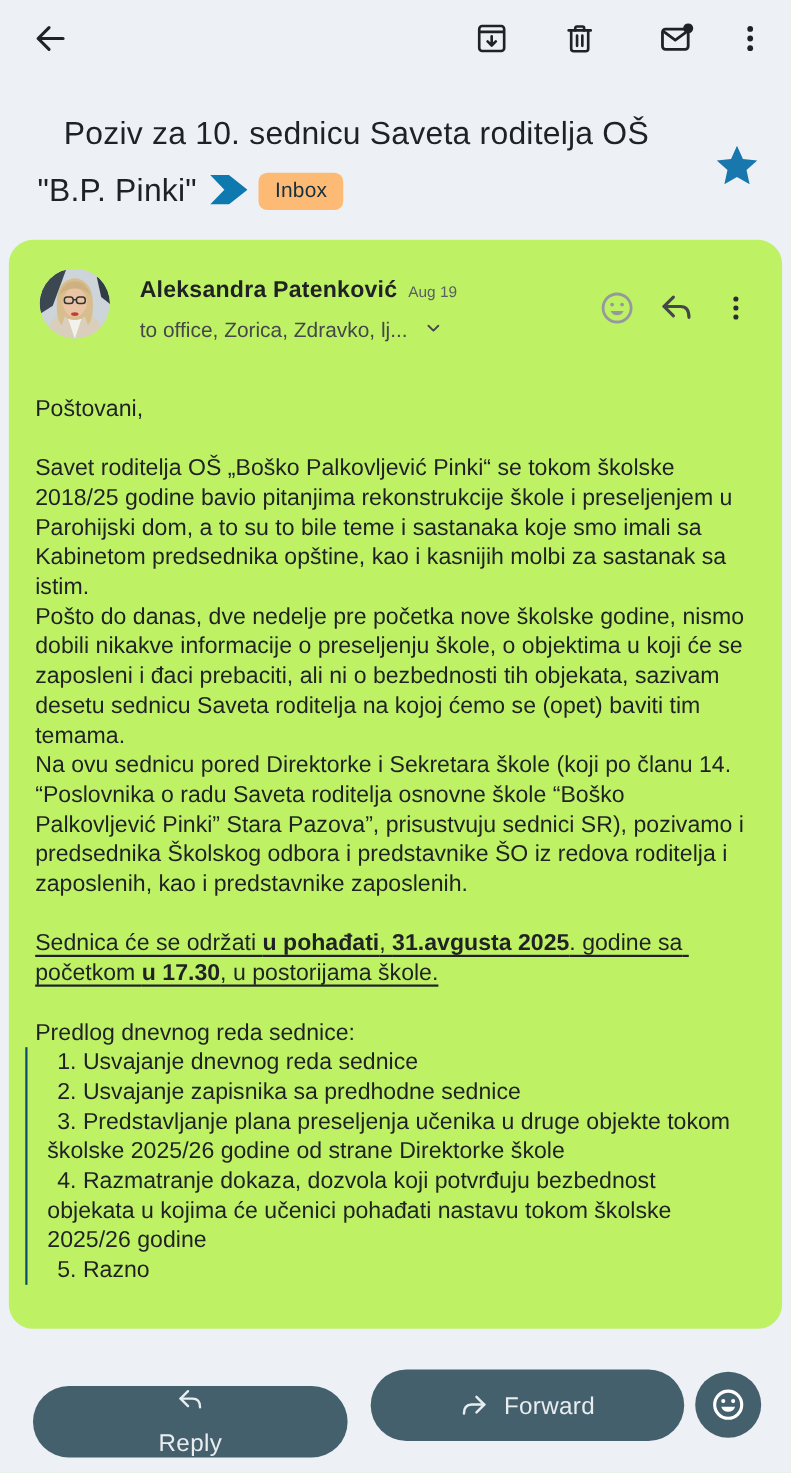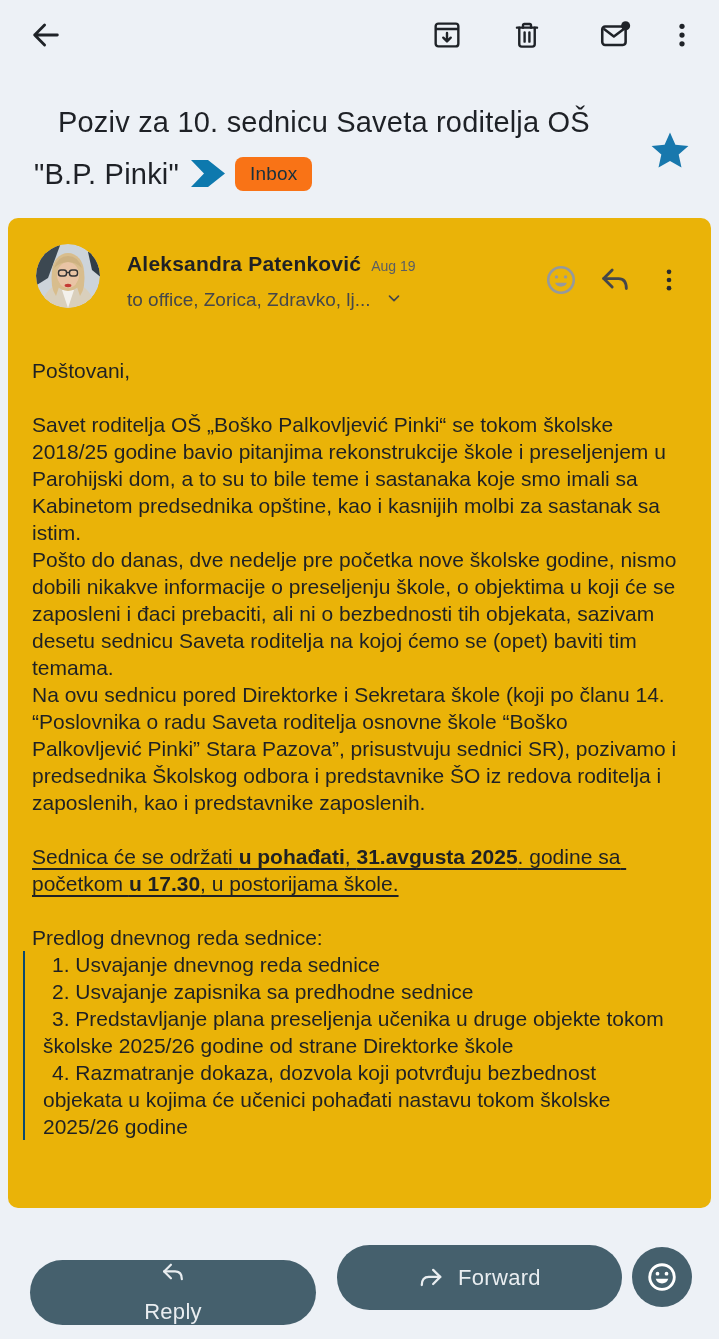--- a/index.html
+++ b/index.html
@@ -10,25 +10,25 @@
 
   
   .appbar { position:absolute; top:0; left:0; width:719px; height:70px; }
   .iconbtn { position:absolute; width:44px; height:44px; display:flex; align-items:center; justify-content:center; background:none; border:none; cursor:pointer; }
   .iconbtn svg { display:block; }
 
   
   .subject-wrap { position:absolute; left:34px; top:96px; width:566px; font-size:29px; line-height:52px; color:#1e2126; letter-spacing:0.2px; }
   .subject-text { display:inline;margin-left:24px; }
   .label-arrow { display:inline-block; vertical-align:-3px; margin:0 10px 0 12px; }
-  .chip { display:inline-block; vertical-align:4px; background:#f97316; color:#16303f; font-size:19px; line-height:19px; padding:7px 15px 8px; border-radius:8px; }
+  .chip { display:inline-block; vertical-align:4px; background:#fdba74; color:#16303f; font-size:19px; line-height:19px; padding:7px 15px 8px; border-radius:8px; }
   .star-btn { position:absolute; left:642px; top:124px; width:56px; height:56px; display:flex; align-items:center; justify-content:center; background:none; border:none; cursor:pointer; }
 
   
-  .card { position:absolute; left:8px; top:218px; width:703px; height:990px; background:#eab308; border-radius:10px; overflow:hidden; }
+  .card { position:absolute; left:8px; top:218px; width:703px; height:990px; background:#bef264; border-radius:22px; overflow:hidden; }
 
   .sender-row { display:flex; align-items:flex-start; padding:26px 22px 0 28px; }
   .avatar { width:64px; height:64px; border-radius:50%; overflow:hidden; flex:0 0 64px; cursor:pointer; }
   .sender-meta { margin-left:27px; flex:1 1 auto; min-width:0; }
   .name-line { display:flex; align-items:baseline; margin-top:8px; }
   .sender-name { font-size:21px; font-weight:700; color:#1f2125; letter-spacing:0.2px; }
   .sender-date { font-size:14px; color:#5b5e63; margin-left:10px; white-space:nowrap; }
   .recip-line { display:flex; align-items:center; margin-top:13px; cursor:pointer; }
   .recip-text { font-size:19px; color:#45474b; }
   .recip-chevron { margin-left:14px; }
@@ -180,20 +180,21 @@
         <div class="para">Na ovu sednicu pored Direktorke i Sekretara škole (koji po članu 14. “Poslovnika o radu Saveta roditelja osnovne škole “Boško Palkovljević Pinki” Stara Pazova”, prisustvuju sednici SR), pozivamo i predsednika Školskog odbora i predstavnike ŠO iz redova roditelja i zaposlenih, kao i predstavnike zaposlenih.</div>
         <div class="spacer"></div>
         <div class="para u"><span>Sednica će se održati </span><span class="b">u pohađati</span><span>, </span><span class="b">31.avgusta 2025</span><span>. godine sa početkom </span><span class="b">u 17.30</span><span>, u postorijama škole.</span></div>
         <div class="spacer"></div>
         <div class="para">Predlog dnevnog reda sednice:</div>
         <div class="agenda">
           <div class="agenda-item">1. Usvajanje dnevnog reda sednice</div>
           <div class="agenda-item">2. Usvajanje zapisnika sa predhodne sednice</div>
           <div class="agenda-item">3. Predstavljanje plana preseljenja učenika u druge objekte tokom školske 2025/26 godine od strane Direktorke škole</div>
           <div class="agenda-item">4. Razmatranje dokaza, dozvola koji potvrđuju bezbednost objekata u kojima će učenici pohađati nastavu tokom školske 2025/26 godine</div>
+          <div class="agenda-item">5. Razno</div>
         </div>
       </div>
   </div>
 
   <button class="pill pill-reply">
     <svg width="26" height="26" viewBox="0 0 24 24" fill="none" stroke="#e9edf0" stroke-width="2.1" stroke-linecap="round" stroke-linejoin="round">
         <path d="M10 4.5 L3.5 11 L10 17.5"></path>
         <path d="M3.5 11 H14 Q20.5 11 20.5 18.5"></path>
       </svg>
     <span>Reply</span>

